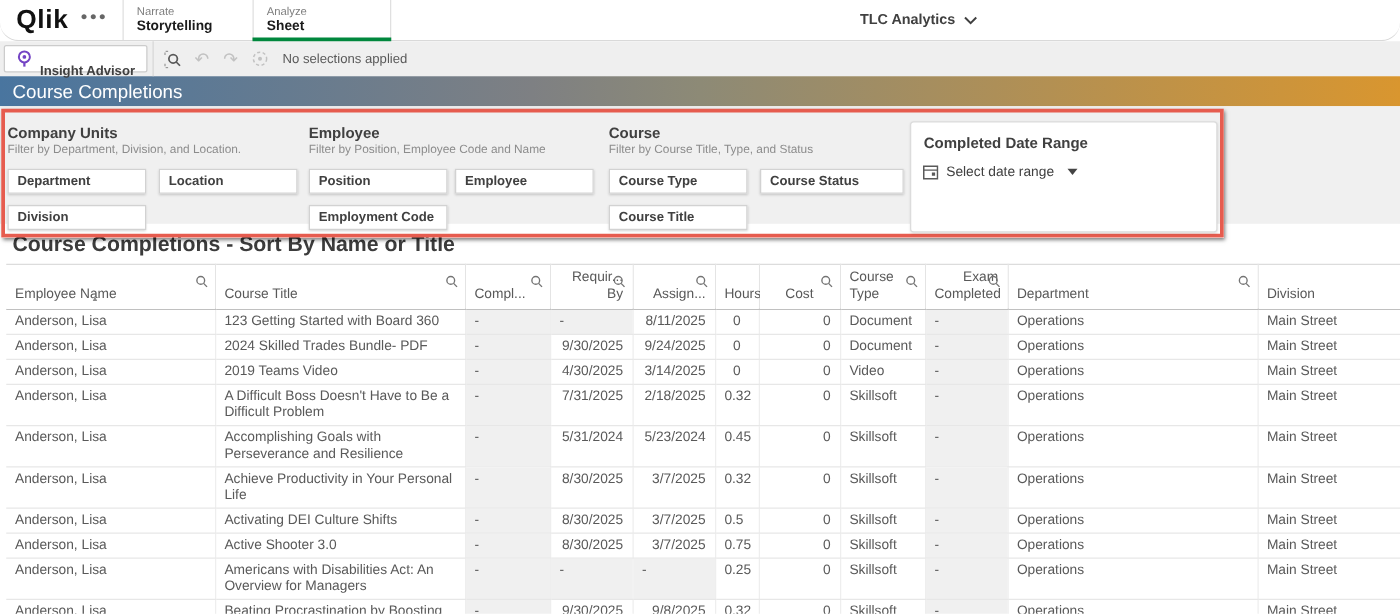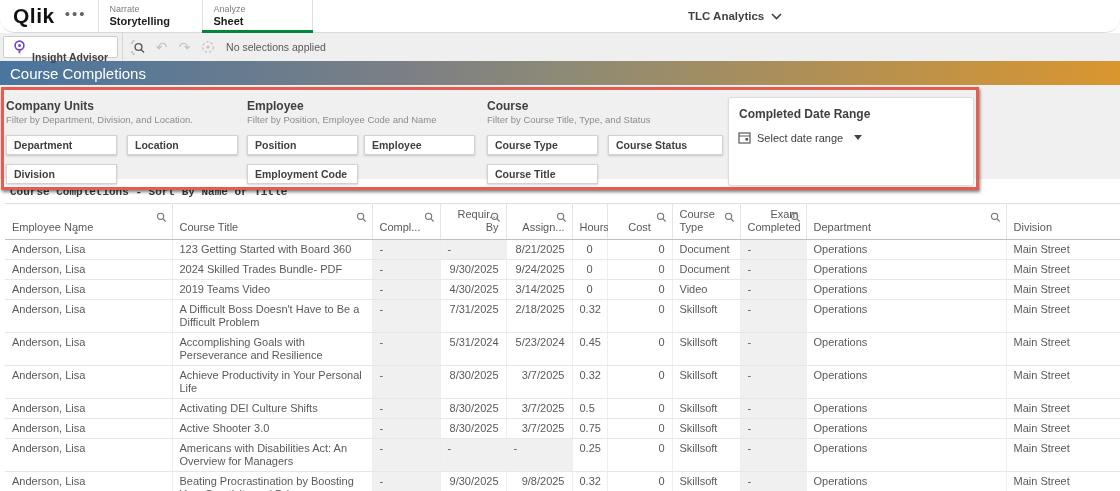--- a/index.html
+++ b/index.html
@@ -63,21 +63,21 @@
   .date-card { position: absolute; left: 728px; top: 12px; width: 246px; height: 89px;
     background: #fff; border: 1px solid #dcdcdc; border-radius: 3px; box-shadow: 0 1px 2px rgba(0,0,0,.10); }
   .date-card-title { padding: 9px 0 0 10px; font-size: 12px; font-weight: bold; color: #404040; }
   .date-select { display: flex; align-items: center; gap: 6px; padding: 10px 0 0 9px; cursor: pointer; }
   .date-select .date-label { font-size: 11px; color: #404040; }
   .caret-down { width: 0; height: 0; margin-left: 5px; border-left: 4px solid transparent;
     border-right: 4px solid transparent; border-top: 5px solid #444; }
 
   
   .table-card { background: #fff; }
-  .table-title { padding: 7px 0 5px 10px; font-size: 11px; font-weight: bold; color: #3c3c3c; font-family: Liberation Mono, monospace; }
+  .table-title { padding: 7px 0 5px 10px; font-size: 17px; font-weight: bold; color: #3c3c3c; }
   table { border-collapse: collapse; table-layout: fixed; margin-left: 5px; width: 1115px;
     font-size: 11px; color: #595959; }
   thead th { position: relative; height: 36px; vertical-align: bottom; text-align: left;
     font-weight: normal; padding: 2px 7px 5px 7px; border-top: 1px solid #dcdcdc;
     border-bottom: 1px solid #c0c0c0; border-right: 1px solid #e4e4e4; line-height: 13px;
     cursor: pointer; background: #fff; }
   thead th.r { text-align: right; }
   thead th.c { text-align: center; }
   thead th .col-search { position: absolute; top: 8px; right: 5px; }
   thead th .sort-asc { position: absolute; left: 68px; bottom: 0; font-size: 6px; color: #8a8a8a; }
@@ -272,21 +272,21 @@
             </span></th>
           <th><span>Division</span></th>
         </tr>
       </thead>
     <tbody>
         <tr>
           <td>Anderson, Lisa</td>
           <td>123 Getting Started with Board 360</td>
           <td class="null">-</td>
           <td class="r null">-</td>
-          <td class="r">8/21/2025</td>
+          <td class="r">8/11/2025</td>
           <td class="r hours">0</td>
           <td class="r">0</td>
           <td>Document</td>
           <td class="null">-</td>
           <td>Operations</td>
           <td>Main Street</td>
         </tr>
         <tr>
           <td>Anderson, Lisa</td>
           <td>2024 Skilled Trades Bundle- PDF</td>

